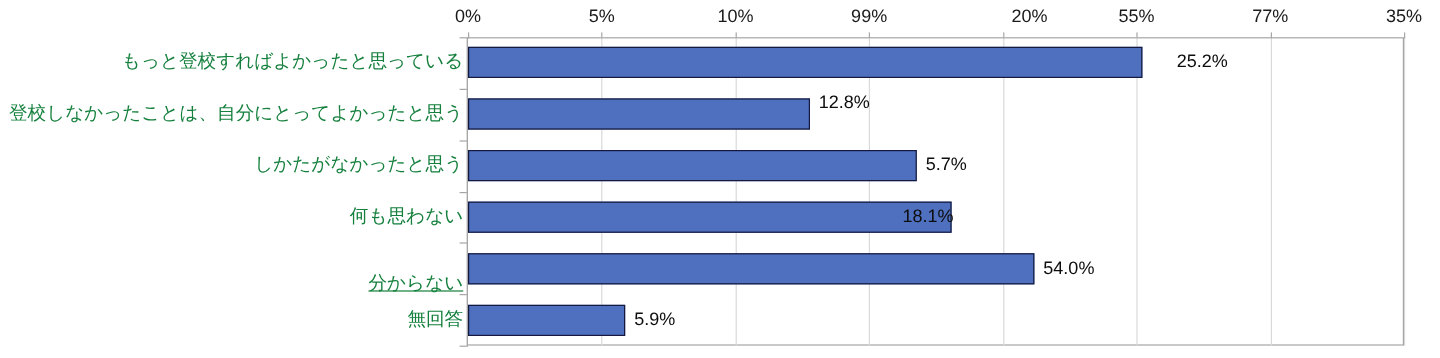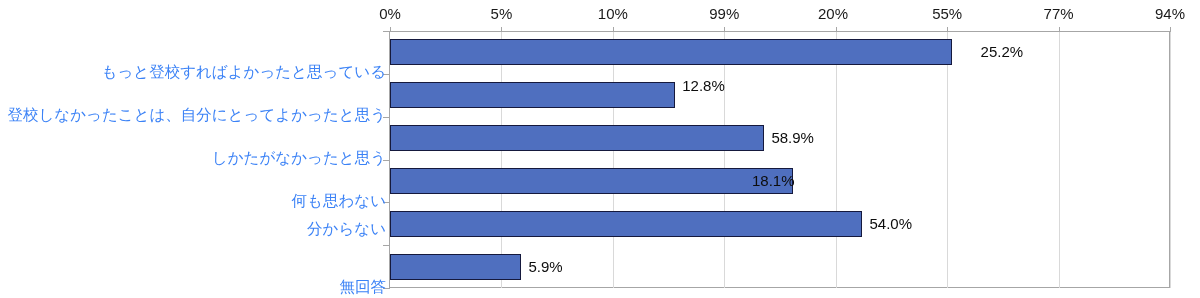--- a/index.html
+++ b/index.html
@@ -74,25 +74,24 @@
     text-align: center;
     width: 60px;
     white-space: nowrap;
     line-height: 18px;
   }
 
   .cat-label {
     position: absolute;
     right: 814px; 
     font-size: 15.5px;
-    color: #3b82f6;
+    color: #15803d;
     text-align: right;
     white-space: nowrap;
     line-height: 20px;
-    margin-top: 20px;
   }
 
   .bar {
     position: absolute;
     left: 390px;
     box-sizing: border-box;
     background: #4f6fbf;
     border: 1.6px solid #15193d;
   }
 
@@ -139,43 +138,43 @@
       <div class="y-tick-mark" style="top: 245px;"></div>
       <div class="y-tick-mark" style="top: 288px;"></div>
     </div>
   <div class="axis-baseline"></div>
 
   <div id="xticklabels">
       <div class="x-tick-label" style="left: 360px;">0%</div>
       <div class="x-tick-label" style="left: 471.429px;">5%</div>
       <div class="x-tick-label" style="left: 582.857px;">10%</div>
       <div class="x-tick-label" style="left: 694.286px;">99%</div>
-      <div class="x-tick-label" style="left: 803px;">20%</div>
+      <div class="x-tick-label" style="left: 828px;">20%</div>
       <div class="x-tick-label" style="left: 917.143px;">55%</div>
       <div class="x-tick-label" style="left: 1028.57px;">77%</div>
-      <div class="x-tick-label" style="left: 1140px;">94%</div>
+      <div class="x-tick-label" style="left: 1140px;">35%</div>
     </div>
   <div id="catlabels">
       <div class="cat-label" style="top: 42.4167px;">もっと登校すればよかったと思っている</div>
       <div class="cat-label" style="top: 85.25px;">登校しなかったことは、自分にとってよかったと思う</div>
       <div class="cat-label" style="top: 128.083px;">しかたがなかったと思う</div>
       <div class="cat-label" style="top: 170.917px;">何も思わない</div>
-      <div class="cat-label" style="top: 199px;">分からない</div>
+      <div class="cat-label" style="top: 227px; text-decoration: underline;">分からない</div>
       <div class="cat-label" style="top: 256.583px;">無回答</div>
     </div>
   <div id="bars">
       <div class="bar" style="top: 39.4167px; width: 561.6px; height: 26px; background: rgb(79, 111, 191); border-color: rgb(21, 25, 61);"></div>
       <div class="bar" style="top: 82.25px; width: 285.257px; height: 26px; background: rgb(79, 111, 191); border-color: rgb(21, 25, 61);"></div>
       <div class="bar" style="top: 125.083px; width: 374.4px; height: 26px; background: rgb(79, 111, 191); border-color: rgb(21, 25, 61);"></div>
       <div class="bar" style="top: 167.917px; width: 403.371px; height: 26px; background: rgb(79, 111, 191); border-color: rgb(21, 25, 61);"></div>
       <div class="bar" style="top: 210.75px; width: 472.457px; height: 26px; background: rgb(79, 111, 191); border-color: rgb(21, 25, 61);"></div>
       <div class="bar" style="top: 253.583px; width: 131.486px; height: 26px; background: rgb(79, 111, 191); border-color: rgb(21, 25, 61);"></div>
     </div>
   <div id="barvalues">
       <div class="bar-value" style="left: 958.6px; top: 42.4167px; margin-left: 22px;">25.2%</div>
       <div class="bar-value" style="left: 682.257px; top: 76px;">12.8%</div>
-      <div class="bar-value" style="left: 771.4px; top: 128.083px;">58.9%</div>
+      <div class="bar-value" style="left: 771.4px; top: 128.083px;">5.7%</div>
       <div class="bar-value" style="left: 752px; top: 170.917px;">18.1%</div>
       <div class="bar-value" style="left: 869.457px; top: 213.75px;">54.0%</div>
       <div class="bar-value" style="left: 528.486px; top: 256.583px;">5.9%</div>
     </div>
 
 </div>
 
 </body></html>

